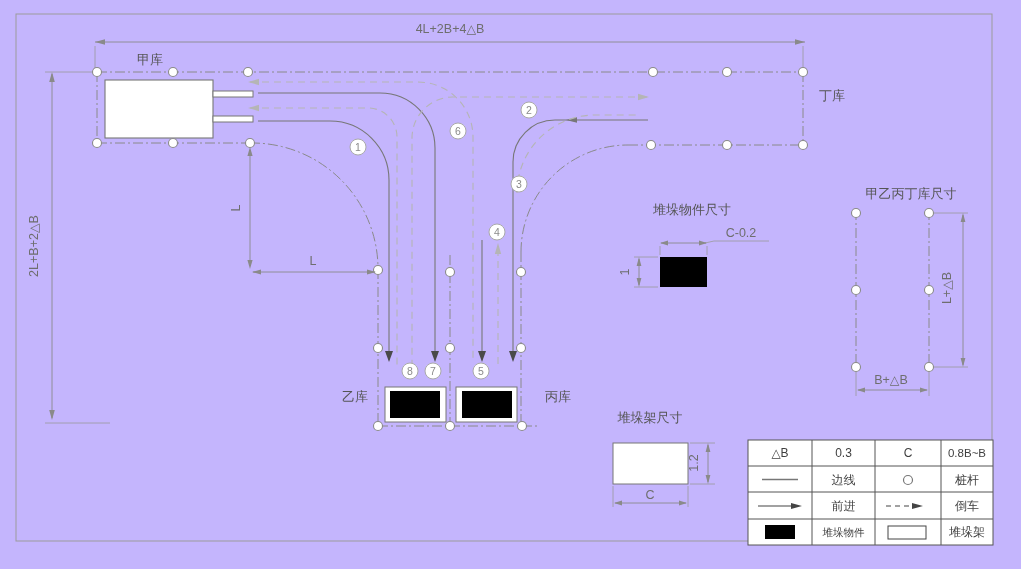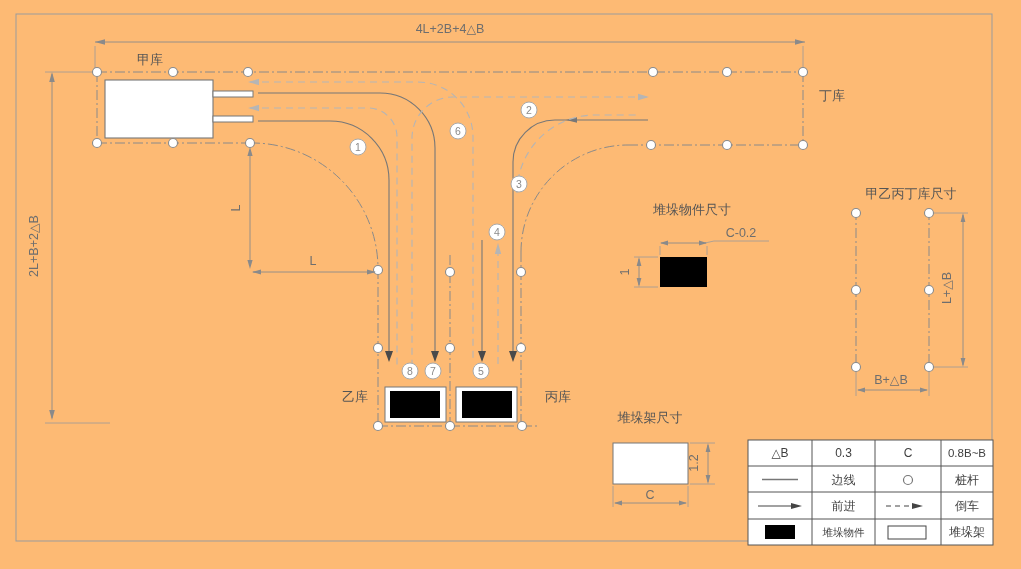--- a/index.html
+++ b/index.html
@@ -1,16 +1,16 @@
 <!DOCTYPE html>
 <html><head>
 <meta charset="utf-8">
 <style>
   html,body{margin:0;padding:0;background:#ffffff;}
-  .stage{position:relative;width:1021px;height:569px;background:#fdba74;overflow:hidden;
+  .stage{position:relative;width:1021px;height:569px;background:#c4b5fd;overflow:hidden;
          font-family:"Liberation Sans", sans-serif;}
   svg{display:block;}
   text{font-family:"Liberation Sans","DejaVu Sans",sans-serif;}
   .lbl{fill:#555;font-size:13px;}
   .dim{fill:#6e6e6e;font-size:12.5px;}
   .num{fill:#8a8a8a;font-size:10.5px;}
   .tbl{fill:#3f3f3f;font-size:12px;}
   .tbl-sm{fill:#3f3f3f;font-size:10.5px;}
   .solidpath{stroke:#777;stroke-width:1.1;fill:none;}
   .dashpath{stroke:#b5b5b5;stroke-width:1.1;fill:none;stroke-dasharray:7 5;}

